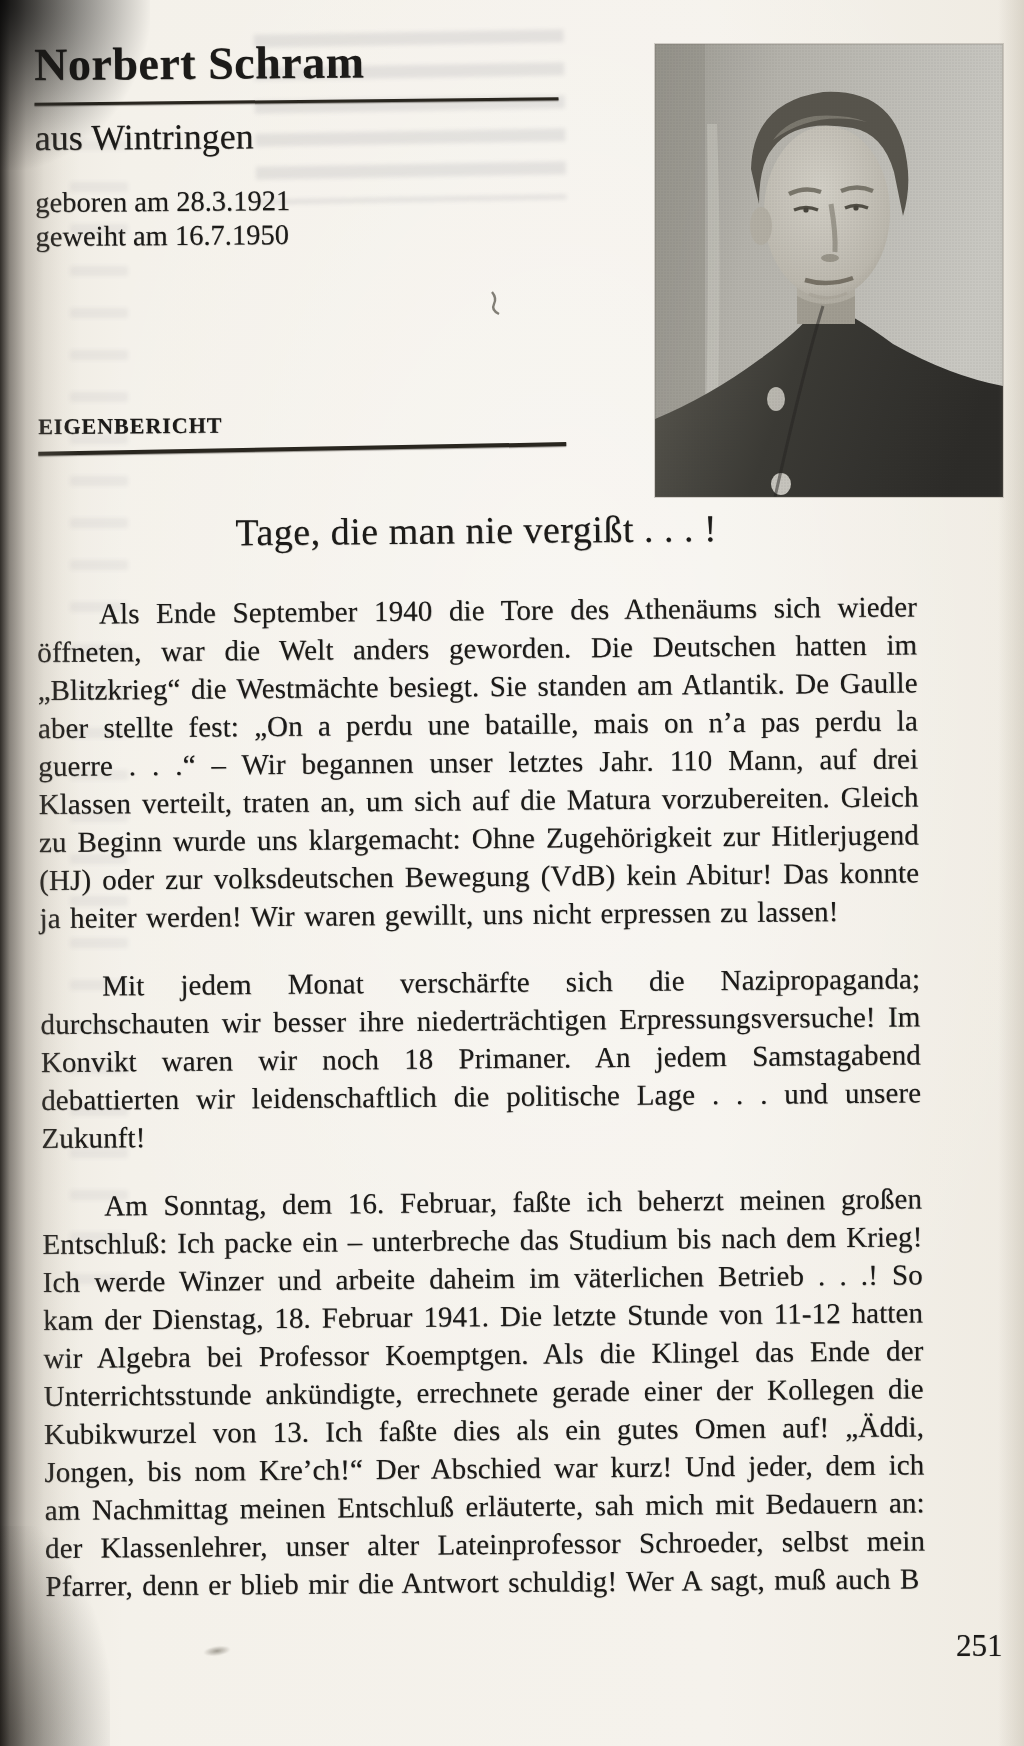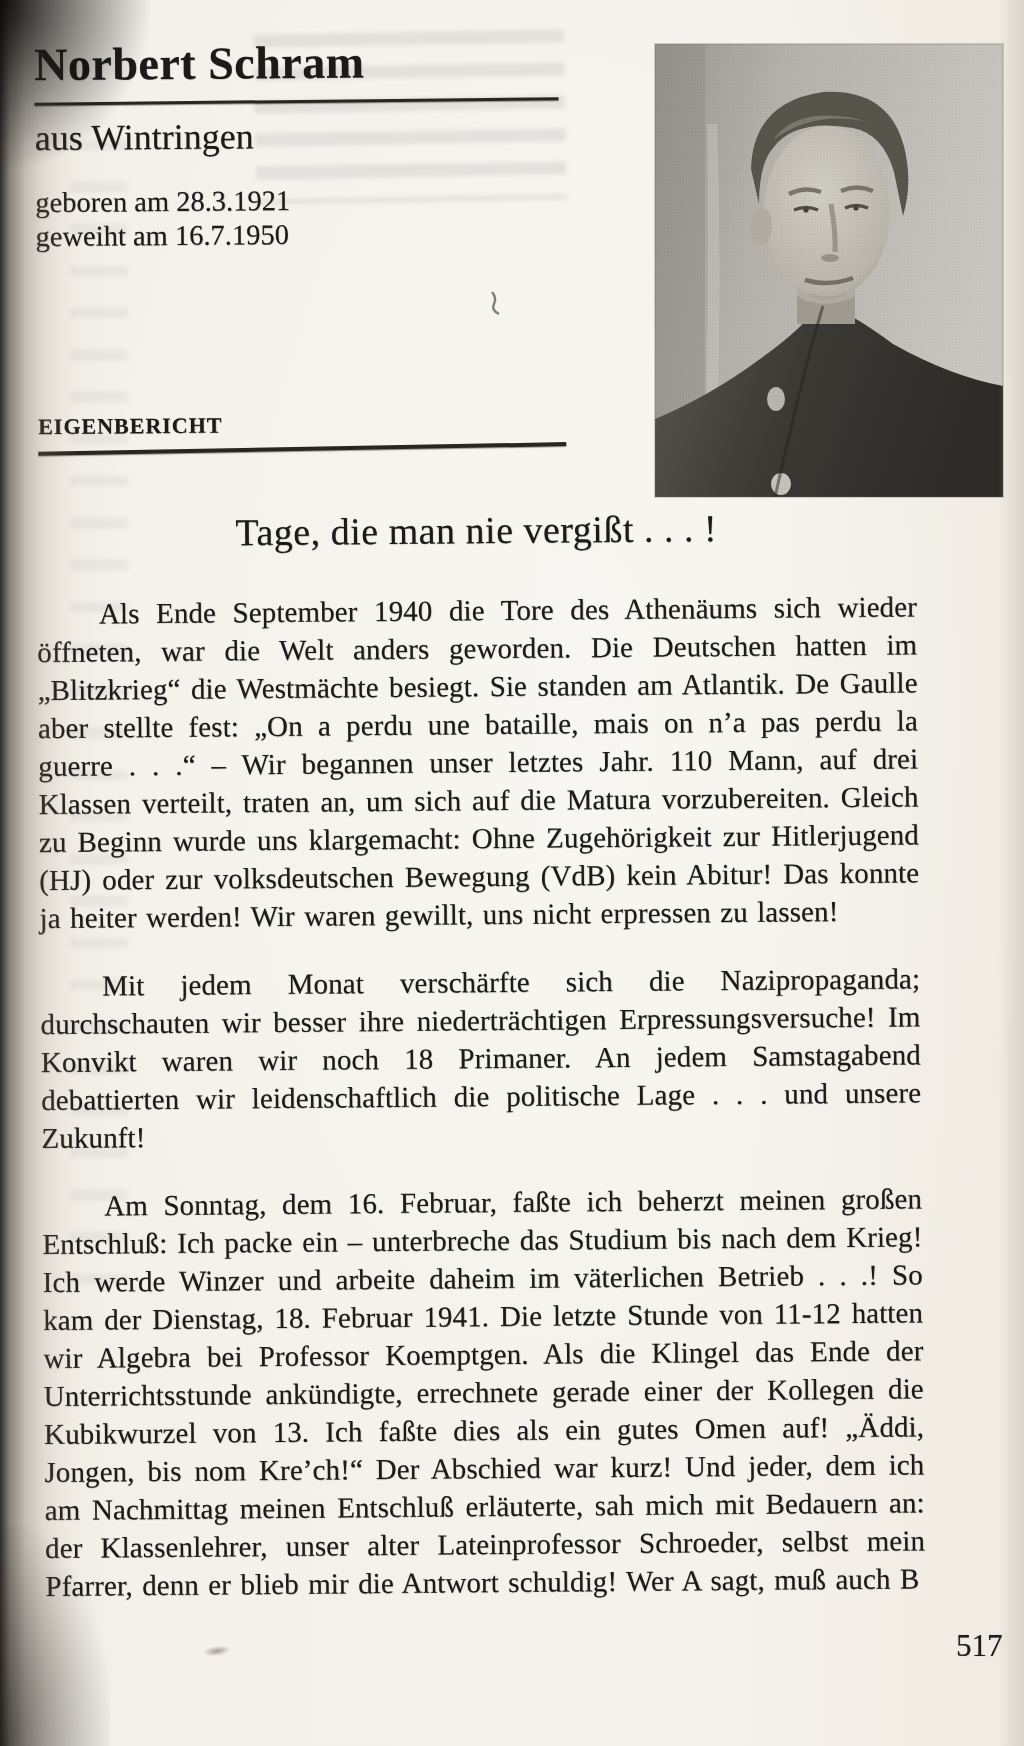--- a/index.html
+++ b/index.html
@@ -166,20 +166,20 @@
   </svg>
   <div class="smudge"></div>
 
   <div class="article">
     <h2 class="article-title ink">Tage, die man nie vergißt . . . !</h2>
     <p class="ink">Als Ende September 1940 die Tore des Athenäums sich wieder öffneten, war die Welt anders geworden. Die Deutschen hatten im „Blitzkrieg“ die Westmächte besiegt. Sie standen am Atlantik. De Gaulle aber stellte fest: „On a perdu une bataille, mais on n’a pas perdu la guerre . . .“ – Wir begannen unser letztes Jahr. 110 Mann, auf drei Klassen verteilt, traten an, um sich auf die Matura vorzubereiten. Gleich zu Beginn wurde uns klargemacht: Ohne Zugehörigkeit zur Hitlerjugend (HJ) oder zur volksdeutschen Bewegung (VdB) kein Abitur! Das konnte ja heiter werden! Wir waren gewillt, uns nicht erpressen zu lassen!</p>
     <p class="ink">Mit jedem Monat verschärfte sich die Nazipropaganda; durchschauten wir besser ihre niederträchtigen Erpressungsversuche! Im Konvikt waren wir noch 18 Primaner. An jedem Samstagabend debattierten wir leidenschaftlich die politische Lage . . . und unsere Zukunft!</p>
     <p class="ink">Am Sonntag, dem 16. Februar, faßte ich beherzt meinen großen Entschluß: Ich packe ein – unterbreche das Studium bis nach dem Krieg! Ich werde Winzer und arbeite daheim im väterlichen Betrieb . . .! So kam der Dienstag, 18. Februar 1941. Die letzte Stunde von 11-12 hatten wir Algebra bei Professor Koemptgen. Als die Klingel das Ende der Unterrichtsstunde ankündigte, errechnete gerade einer der Kollegen die Kubikwurzel von 13. Ich faßte dies als ein gutes Omen auf! „Äddi, Jongen, bis nom Kre’ch!“ Der Abschied war kurz! Und jeder, dem ich am Nachmittag meinen Entschluß erläuterte, sah mich mit Bedauern an: der Klassenlehrer, unser alter Lateinprofessor Schroeder, selbst mein Pfarrer, denn er blieb mir die Antwort schuldig! Wer A sagt, muß auch B</p>
   </div>
 
-  <div class="page-number ink">517</div>
+  <div class="page-number ink">251</div>
 
   <div class="gutter"></div>
   <div class="corner-tl"></div>
   <div class="corner-bl"></div>
   <div class="edge-r"></div>
 
 </div>
 
 </body></html>

